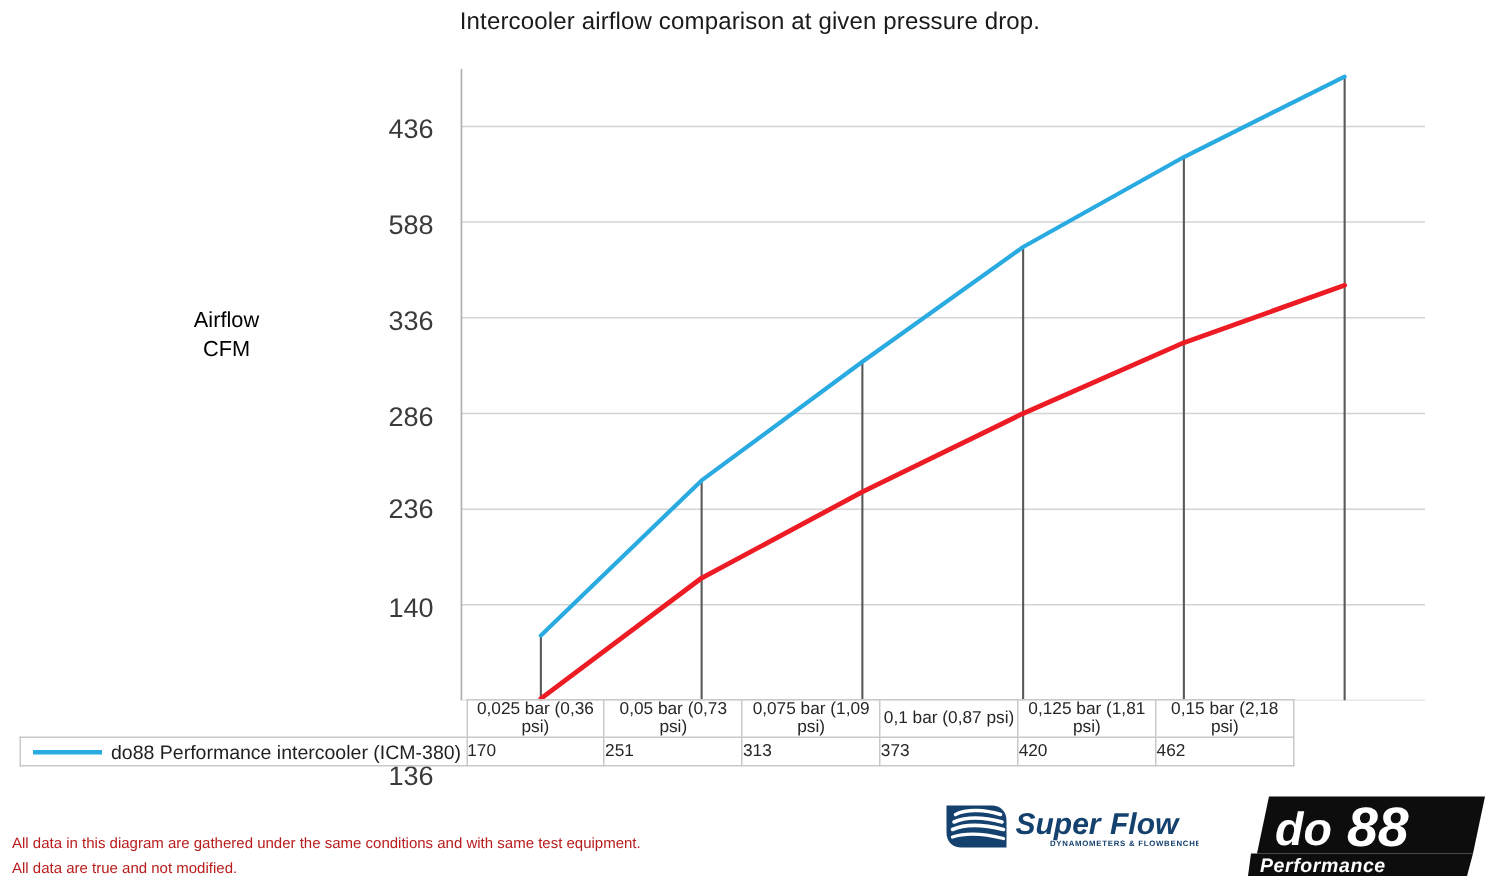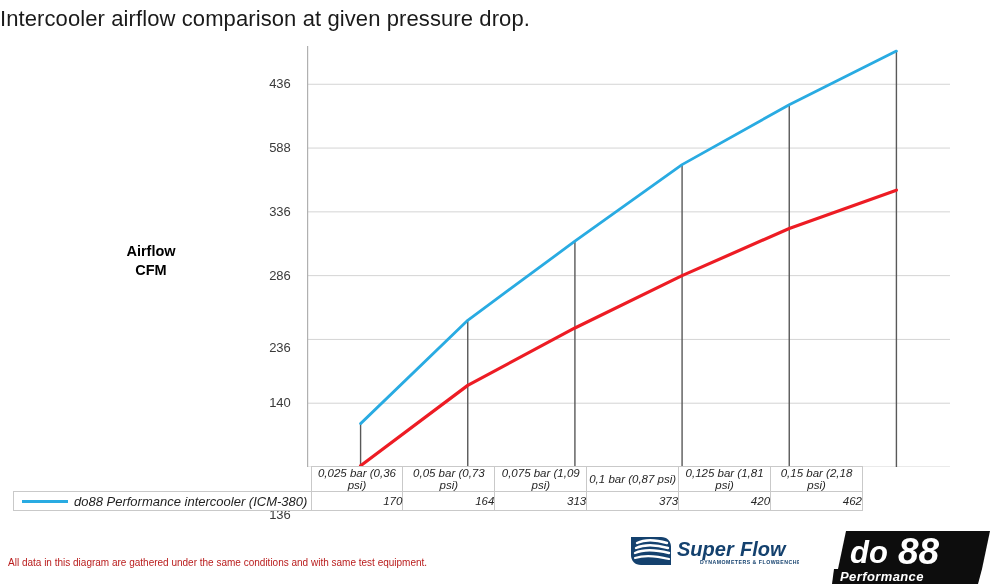--- a/index.html
+++ b/index.html
@@ -15,56 +15,56 @@
     color: #222222;
     overflow: hidden;
   }
 
   
   .chart-title {
     position: absolute;
     top: 6px;
     left: 0;
     width: 1000px;
-    font-size: 22px;
+    text-align: center;
+    font-size: 16px;
     color: #1a1a1a;
     letter-spacing: 0.1px;
   }
 
   
   .axis-title {
     position: absolute;
     left: 96px;
     top: 205px;
     width: 110px;
     text-align: center;
     font-size: 14.5px;
-    font-weight: bold;
+    font-weight: normal;
     line-height: 19px;
     color: #000000;
-    margin-top: 37px;
   }
 
   
   .plot-wrap {
     position: absolute;
     left: 307px;
     top: 46px;
     width: 643px;
     height: 421px;
   }
   .plot-svg { display: block; }
 
   
   .ytick {
     position: absolute;
     right: 0;
     width: 42px;
-    text-align: center;
-    font-size: 13px;
+    text-align: left;
+    font-size: 18px;
     color: #3a3a3a;
   }
   .ytick-layer {
     position: absolute;
     left: 255px;
     top: 46px;
     width: 46px;
     height: 421px;
   }
 
@@ -74,21 +74,20 @@
     left: 13px;
     top: 466px;
     width: 937px;
     font-size: 11.5px;
     color: #2b2b2b;
   }
   table.data-table {
     border-collapse: collapse;
     width: 850px;
     table-layout: fixed;
-    font-style: italic;
   }
   table.data-table td {
     border: 1px solid #c9c9c9;
     padding: 0;
     height: 18px;
     vertical-align: middle;
   }
   td.legend-cell {
     width: 297px;
     border-left: none;
@@ -100,21 +99,21 @@
     height: 19px;
   }
   td.cat-cell {
     text-align: center;
     font-size: 11.5px;
     color: #262626;
     height: 19px;
     background: #ffffff;
   }
   td.val-cell {
-    text-align: right;
+    text-align: left;
     font-size: 11.5px;
     color: #262626;
   }
   .legend-row-inner {
     display: flex;
     align-items: center;
     gap: 0px;
   }
   .swatch {
     display: inline-block;
@@ -168,21 +167,21 @@
 <div class="chart-title">Intercooler airflow comparison at given pressure drop.</div>
 
 <div class="axis-title">
   <div>Airflow</div>
   <div>CFM</div>
 </div>
 
 <div class="ytick-layer" id="ytick-layer">
     <div class="ytick" style="top: 413px; margin-top: 48px;">136</div>
     <div class="ytick" style="top: 349.212px;">140</div>
-    <div class="ytick" style="top: 294px;">236</div>
+    <div class="ytick" style="top: 283px;">236</div>
     <div class="ytick" style="top: 221.636px;">286</div>
     <div class="ytick" style="top: 157.848px;">336</div>
     <div class="ytick" style="top: 94.0606px;">588</div>
     <div class="ytick" style="top: 30.2727px;">436</div>
   </div>
 
 <div class="plot-wrap">
   <svg class="plot-svg" id="plot-svg" width="643" height="421" viewBox="0 0 643 421">
       <line x1="0" y1="421" x2="643" y2="421" stroke="#d4d4d4" stroke-width="1"></line>
       <line x1="0" y1="357.2121212121212" x2="643" y2="357.2121212121212" stroke="#d4d4d4" stroke-width="1"></line>
@@ -218,32 +217,33 @@
         <tr>
           <td class="legend-cell">
             <div class="legend-row-inner">
               <span class="swatch blue">
                 <i></i>
               </span>
               <span class="legend-text">do88 Performance intercooler (ICM-380)</span>
             </div>
           </td>
           <td class="val-cell">170</td>
-          <td class="val-cell">164</td>
+          <td class="val-cell">251</td>
           <td class="val-cell">313</td>
           <td class="val-cell">373</td>
           <td class="val-cell">420</td>
           <td class="val-cell">462</td>
         </tr>
       </tbody>
   </table>
 </div>
 
 <div class="footnote">
   <div>All data in this diagram are gathered under the same conditions and with same test equipment.</div>
+  <div>All data are true and not modified.</div>
 </div>
 
 <div class="logo-superflow">
   <svg width="172" height="40" viewBox="0 0 172 40">
     <g>
       <path d="M4 6 L34 6 C40 6 44 10 44 16 L44 34 L14 34 C8 34 4 30 4 24 Z" fill="#14416E"></path>
       <path d="M10 12 C18 8 30 9 40 12" stroke="#ffffff" stroke-width="2.4" fill="none" stroke-linecap="round"></path>
       <path d="M9 17 C18 13 30 14 41 17" stroke="#ffffff" stroke-width="2.4" fill="none" stroke-linecap="round"></path>
       <path d="M8 22 C17 18 30 19 42 22" stroke="#ffffff" stroke-width="2.4" fill="none" stroke-linecap="round"></path>
       <path d="M8 27 C17 24 30 25 42 28" stroke="#ffffff" stroke-width="2.2" fill="none" stroke-linecap="round"></path>

